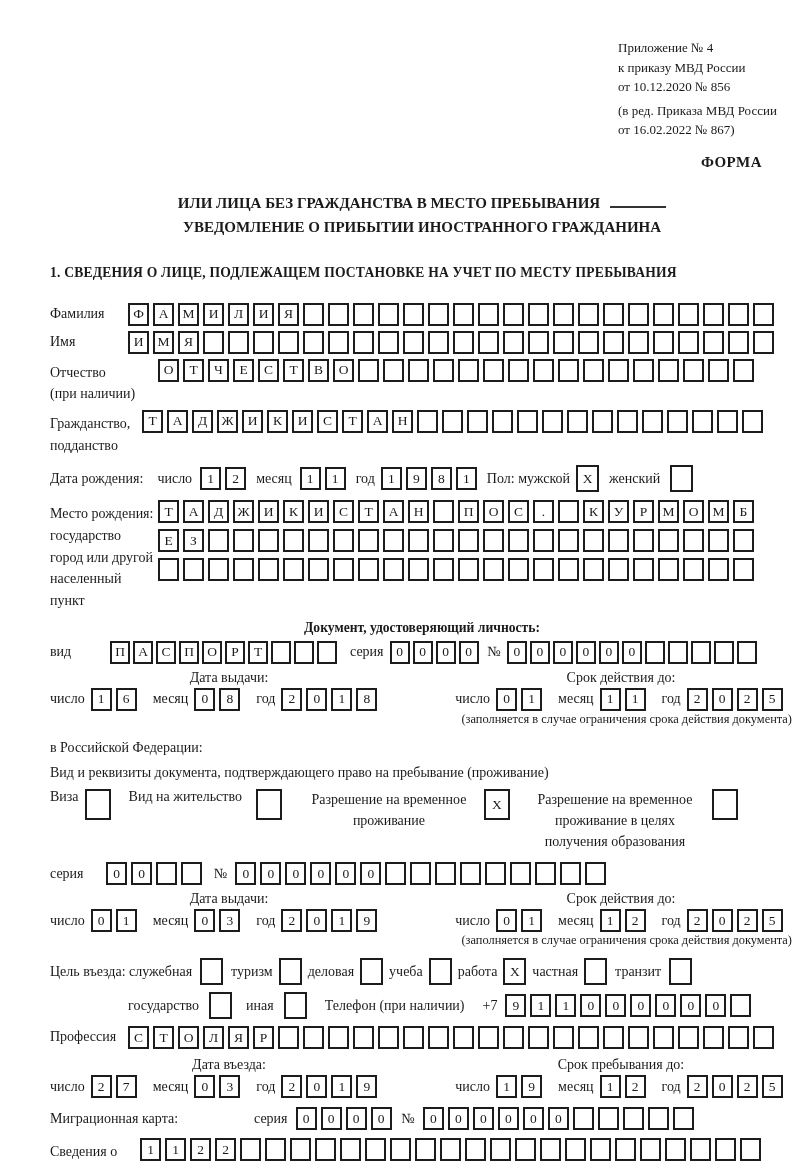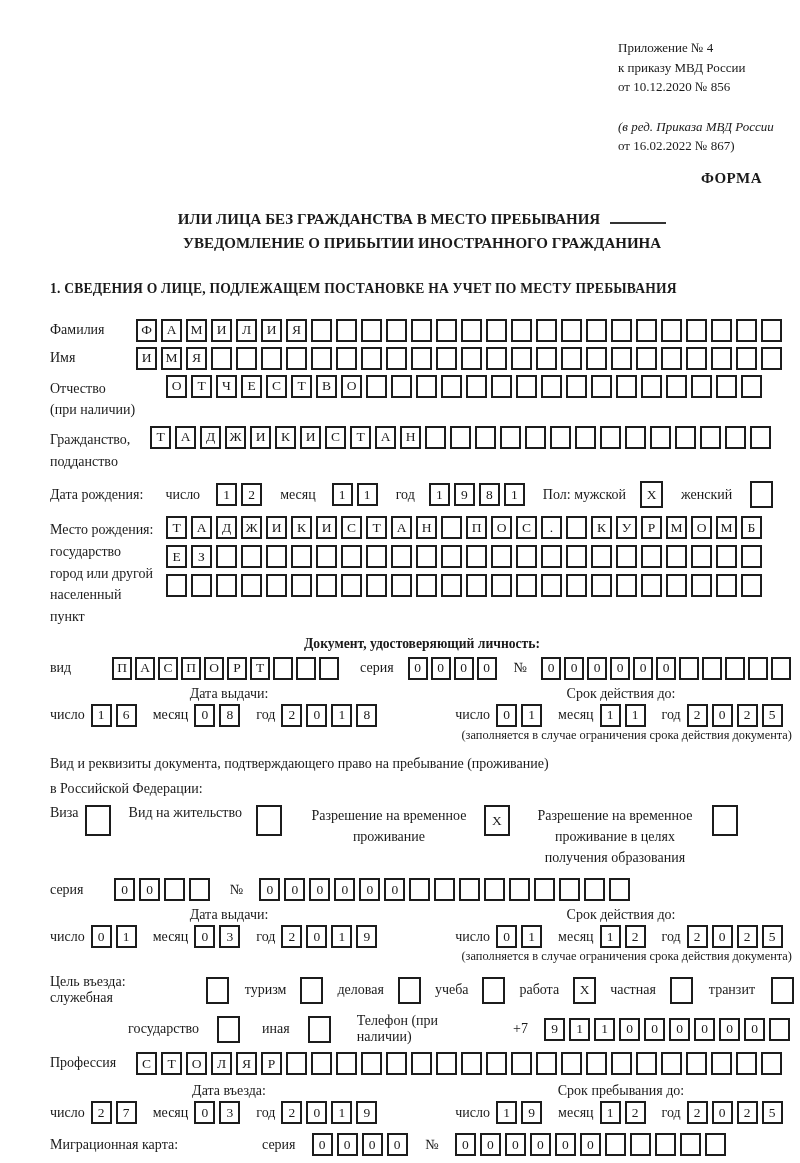--- a/index.html
+++ b/index.html
@@ -1,29 +1,29 @@
 <!DOCTYPE html>
 <html><head>
 <meta charset="utf-8">
 <style>
   html,body{margin:0;padding:0;background:#fff;width:800px;height:1163px;overflow:hidden;}
   body{font-family:"Liberation Serif","DejaVu Serif",serif;color:#1a1a1a;font-size:14px;}
   .page{padding:38px 6px 0 50px;position:relative;width:744px;}
 
   .annex{margin-left:568px;font-size:13px;line-height:1.5;}
   .annex div{white-space:nowrap;}
-  .annex .amend{margin-top:20px;font-style:italic;}
+  .annex .amend{margin-top:4px;}
   .forma{font-weight:bold;font-size:15px;text-align:right;padding-right:32px;margin-top:14px;letter-spacing:.5px;}
 
   .title{text-align:center;font-weight:bold;font-size:15px;margin-top:20px;line-height:1.6;}
   .uline{display:inline-block;width:56px;border-bottom:2px solid #333;height:1em;margin-left:10px;vertical-align:baseline;}
 
   .sec-head{font-weight:bold;font-size:13.6px;margin-top:26px;letter-spacing:.2px;}
 
-  .row{display:flex;align-items:flex-start;margin-top:5px;gap:8px;}
+  .row{display:flex;align-items:flex-start;margin-top:5px;}
   .lbl{font-size:14px;padding-top:3px;flex:0 0 auto;}
   .lbl div{line-height:1.55;}
   .lc78{width:78px;} .lc92{width:92px;} .lc108{width:108px;} .lc90{width:90px;}
   .cells{display:flex;flex-wrap:nowrap;flex:0 0 auto;}
   .cell{width:21px;height:23px;border:2px solid #1c1c1c;box-sizing:border-box;margin-right:4px;
         display:inline-flex;align-items:center;justify-content:center;font-size:13.5px;flex:0 0 auto;background:#fff;}
   .tight .cell{width:20px;margin-right:3px;}
   .ck{width:23px;height:27px;margin:0;flex:0 0 auto;}
   .ckbig{width:26px;height:31px;}
 
@@ -398,22 +398,22 @@
             <span class="cell">0</span>
             <span class="cell">2</span>
             <span class="cell">5</span>
           </span>
       </div>
     </div>
   </div>
   <div class="fnote">(заполняется в случае ограничения срока действия документа)</div>
 
   <div class="para">
+    <div>в Российской Федерации:</div>
     <div>Вид и реквизиты документа, подтверждающего право на пребывание (проживание)</div>
-    <div>в Российской Федерации:</div>
   </div>
 
   <div class="permitrow">
     <div class="ckitem">
       <span>Виза</span>
       <span class="cell ck ckbig gap6"></span>
     </div>
     <div class="ckitem gap18">
       <span>Вид на жительство</span>
       <span class="cell ck ckbig gap14"></span>

